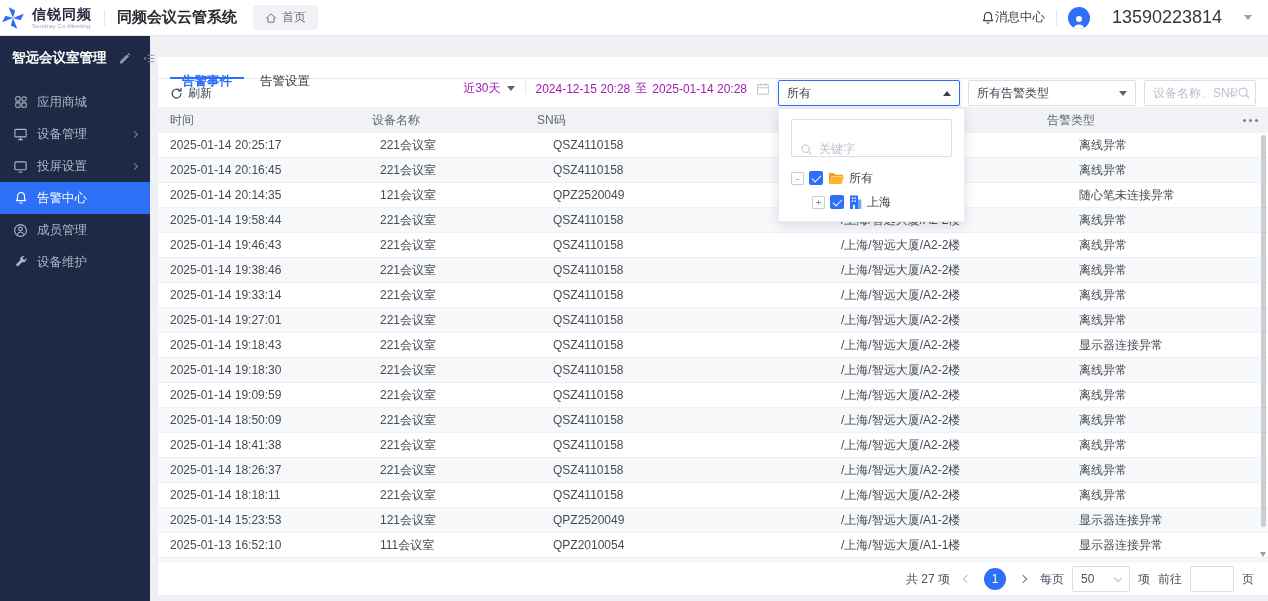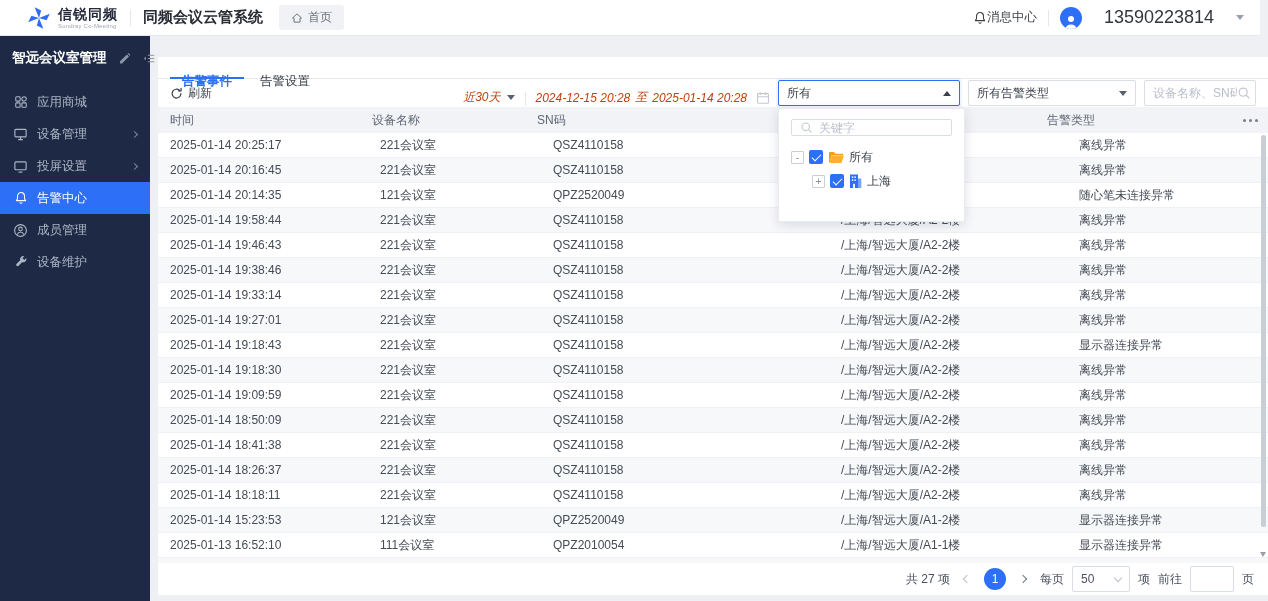--- a/index.html
+++ b/index.html
@@ -1,21 +1,21 @@
 <!DOCTYPE html>
 <html><head>
 <meta charset="utf-8">
 <style>
   * { margin:0; padding:0; box-sizing:border-box; }
   html,body { width:1268px; height:601px; }
   body { font-family:"Liberation Sans","DejaVu Sans",sans-serif; background:#eef0f3; }
   .app { position:relative; width:1268px; height:601px; overflow:hidden; background:#eef0f3; font-size:12px; color:#3c414b; }
 
   
-  .topbar { position:absolute; top:0; left:0; right:8px; height:36px; background:#fff; border-bottom:1px solid #e7e9ee; display:flex; align-items:center; padding:0 16px 0 26px; z-index:40; }
+  .topbar { position:absolute; top:0; left:0; right:0; height:36px; background:#fff; border-bottom:1px solid #e7e9ee; display:flex; align-items:center; padding:0 16px 0 0; z-index:40; }
   .brand { display:flex; align-items:center; gap:6px; }
   .brand-text { display:flex; flex-direction:column; line-height:1; }
   .brand-name { font-size:14px; font-weight:700; color:#23283a; letter-spacing:1px; }
   .brand-tagline { font-size:6px; color:#a0a6ad; margin-top:2px; letter-spacing:.2px; }
   .v-divider { width:1px; height:16px; background:#e3e6ec; margin:0 12px; }
   .app-title { font-size:15px; font-weight:600; color:#272b33; }
   .home-pill { margin-left:16px; height:25px; background:#f1f2f5; border-radius:3px; display:flex; align-items:center; gap:5px; padding:0 12px; color:#6b717d; cursor:pointer; }
   .topbar-right { margin-left:auto; display:flex; align-items:center; gap:9px; }
   .msg-center { display:flex; align-items:center; color:#3b3f46; font-size:12.5px; cursor:pointer; }
   .avatar { width:22px; height:22px; border-radius:50%; background:#2d6ff7; display:flex; align-items:flex-end; justify-content:center; overflow:hidden; }
@@ -37,36 +37,36 @@
   .card { position:absolute; top:21px; left:8px; right:0; height:538px; background:#fff; display:flex; flex-direction:column; }
 
   .tabbar { height:22px; border-bottom:1px solid #e8eaee; display:flex; padding-left:10px; flex:none; }
   .tab { padding:4px 14px; display:flex; align-items:center; font-size:12.5px; color:#3c414b; position:relative; cursor:pointer;margin-top:20px; }
   .tab.active { color:#2d6ff7; font-weight:700; }
   .tab.active::before { content:""; position:absolute; top:0; left:2px; right:2px; height:2px; background:#2d6ff7; }
 
   .toolbar { height:28px; display:flex; align-items:center; padding:0 12px; flex:none; }
   .refresh { display:flex; align-items:center; gap:5px; color:#3c414b; cursor:pointer; }
   .filters { margin-left:auto; display:flex; align-items:center; gap:8px; }
-  .preset-group { display:flex; align-items:flex-end; height:26px; color:#c2410c;font-style:italic; }
+  .preset-group { display:flex; align-items:flex-start; height:26px; color:#a21caf; }
   .preset { display:flex; align-items:center; gap:6px; cursor:pointer; }
   .pg-div { width:1px; height:14px; background:#e4e7ec; margin:0 10px; }
   .dates { display:flex; align-items:center; gap:5px; cursor:pointer; }
   .ctl { height:26px; border:1px solid #d9dde4; border-radius:2px; background:#fff; display:flex; align-items:center; padding:0 8px; cursor:pointer; }
   .sel-group { width:182px; border-color:#2d6ff7; box-shadow:0 0 0 2px rgba(45,111,247,.07); justify-content:space-between; position:relative; }
   .sel-type { width:168px; justify-content:space-between; }
   .searchbox { width:112px; justify-content:space-between; padding-right:6px; }
   .searchbox input { border:none; outline:none; width:84px; font-size:12px; color:#3c414b; background:transparent; }
   .searchbox input::placeholder { color:#b9bfc9; }
   .caret-dn { width:0; height:0; border-left:4px solid transparent; border-right:4px solid transparent; border-top:5px solid #596070; }
   .caret-up { width:0; height:0; border-left:4px solid transparent; border-right:4px solid transparent; border-bottom:5px solid #3c414b; }
 
   
   .panel { position:absolute; top:27px; left:-1px; width:187px; height:114px; background:#fff; border:1px solid #e9ebf0; border-radius:2px; box-shadow:0 3px 12px rgba(20,40,90,.14); z-index:60; padding:10px 12px; cursor:default; }
-  .panel-search { height:17px; border:1px solid #d9dde4; border-radius:2px; display:flex; align-items:center; gap:6px; padding:0 8px; }
+  .panel-search { height:38px; border:1px solid #d9dde4; border-radius:2px; display:flex; align-items:flex-end; gap:6px; padding:0 8px; }
   .panel-search input { border:none; outline:none; width:120px; font-size:12px; background:transparent; }
   .panel-search input::placeholder { color:#b9bfc9; }
   .tree { margin-top:9px; }
   .tnode { display:flex; align-items:center; gap:5px; height:24px; cursor:pointer; }
   .tnode.child { padding-left:21px; }
   .expander { width:13px; height:13px; border:1px solid #c9ced7; border-radius:1px; background:#fff; color:#8a909b; font-size:11px; line-height:10px; text-align:center; flex:none; }
   .checkbox { width:14px; height:14px; background:#2d6ff7; border-radius:2px; position:relative; flex:none; }
   .checkbox::after { content:""; position:absolute; left:4.5px; top:1.5px; width:4px; height:8px; border:solid #fff; border-width:0 1.8px 1.8px 0; transform:rotate(45deg); }
   .tlabel { color:#3c414b; }
 

